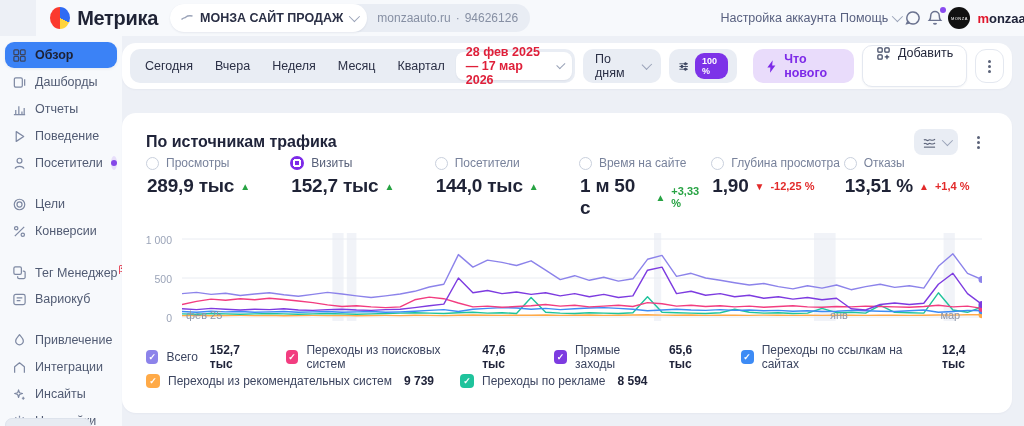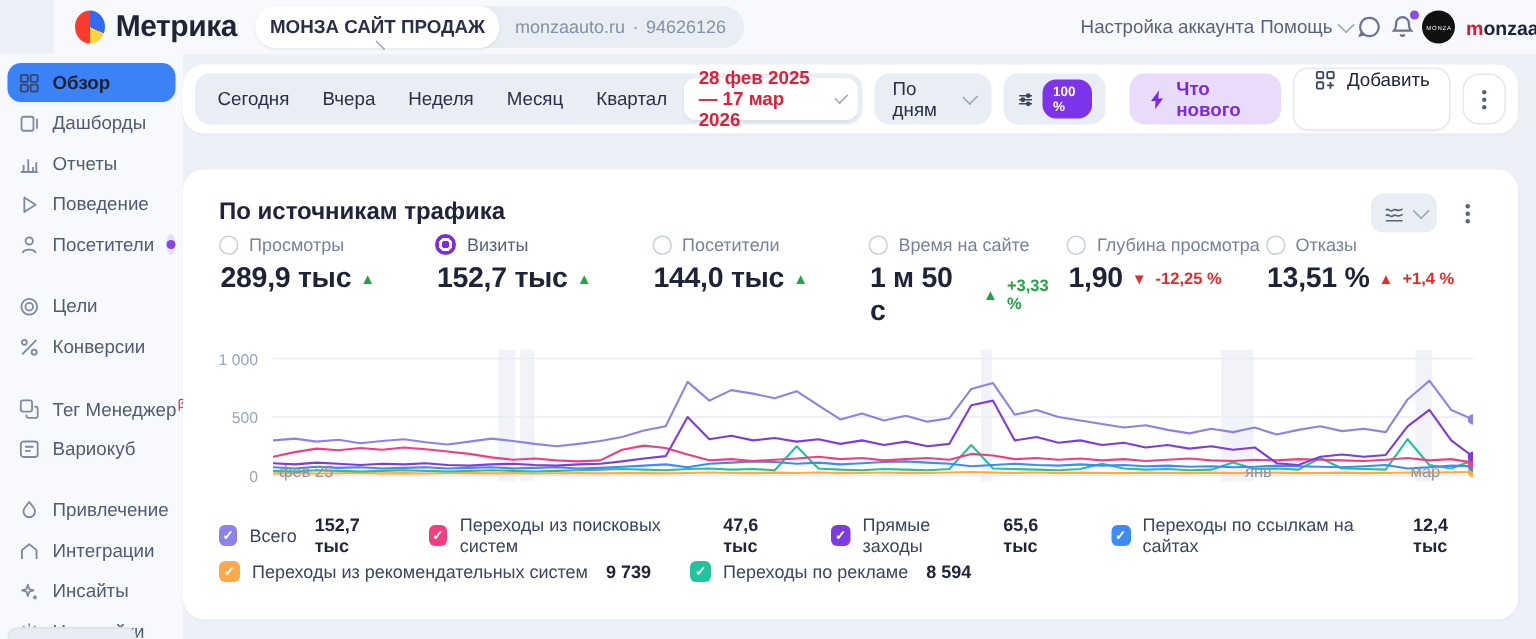--- a/index.html
+++ b/index.html
@@ -9,21 +9,21 @@
   
   .hdr { position:absolute; top:0; left:0; width:1024px; height:36px; background:#f7f9fc;
     display:flex; align-items:center; padding:0 14px; z-index:5;margin-left:36px; }
   .logo-wrap { display:flex; align-items:center; gap:7px; width:108px; }
   .logo-circle { width:22px; height:22px; border-radius:50%;
     background:conic-gradient(#2f6bf3 0 32%, #ffd43d 32% 50%, #fb3a2e 50% 100%); }
   .logo-text { font-size:20px; font-weight:700; color:#1f2335; letter-spacing:-.3px; }
   .counter-group { display:flex; align-items:center; background:#e9edf4; border-radius:18px;
     height:28px; padding-right:12px; margin-left:12px; }
   .counter-pill { display:flex; align-items:center; gap:6px; background:#fff; border-radius:18px;
-    height:28px; padding:0 10px; box-shadow:0 1px 2px rgba(40,50,90,.08); font-size:12.5px; font-weight:700; color:#2a2f45;flex-direction:column; }
+    height:28px; padding:0 10px; box-shadow:0 1px 2px rgba(40,50,90,.08); font-size:12.5px; font-weight:700; color:#2a2f45; }
   .counter-meta { font-size:12px; color:#868fa3; margin-left:10px; }
   .hdr-right { margin-left:auto; display:flex; align-items:center; gap:4px; }
   .hdr-link { font-size:12.5px; color:#596180; cursor:pointer; display:flex; align-items:center; gap:4px; }
   .chev { width:8px; height:8px; border-right:1.5px solid #9aa3b8; border-bottom:1.5px solid #9aa3b8;
     transform:rotate(45deg) translateY(-2px); display:inline-block; }
   .hdr-icon { width:18px; height:18px; color:#6b7390; position:relative; cursor:pointer; }
   .bell-dot { position:absolute; top:-2px; right:-2px; width:6px; height:6px; border-radius:50%; background:#8a4bf0; }
   .avatar { width:22px; height:22px; border-radius:50%; background:#111; color:#fff; font-size:4px;
     display:flex; align-items:center; justify-content:center; letter-spacing:.5px; }
   .acct-name { font-size:13px; font-weight:700; color:#20243a; }

